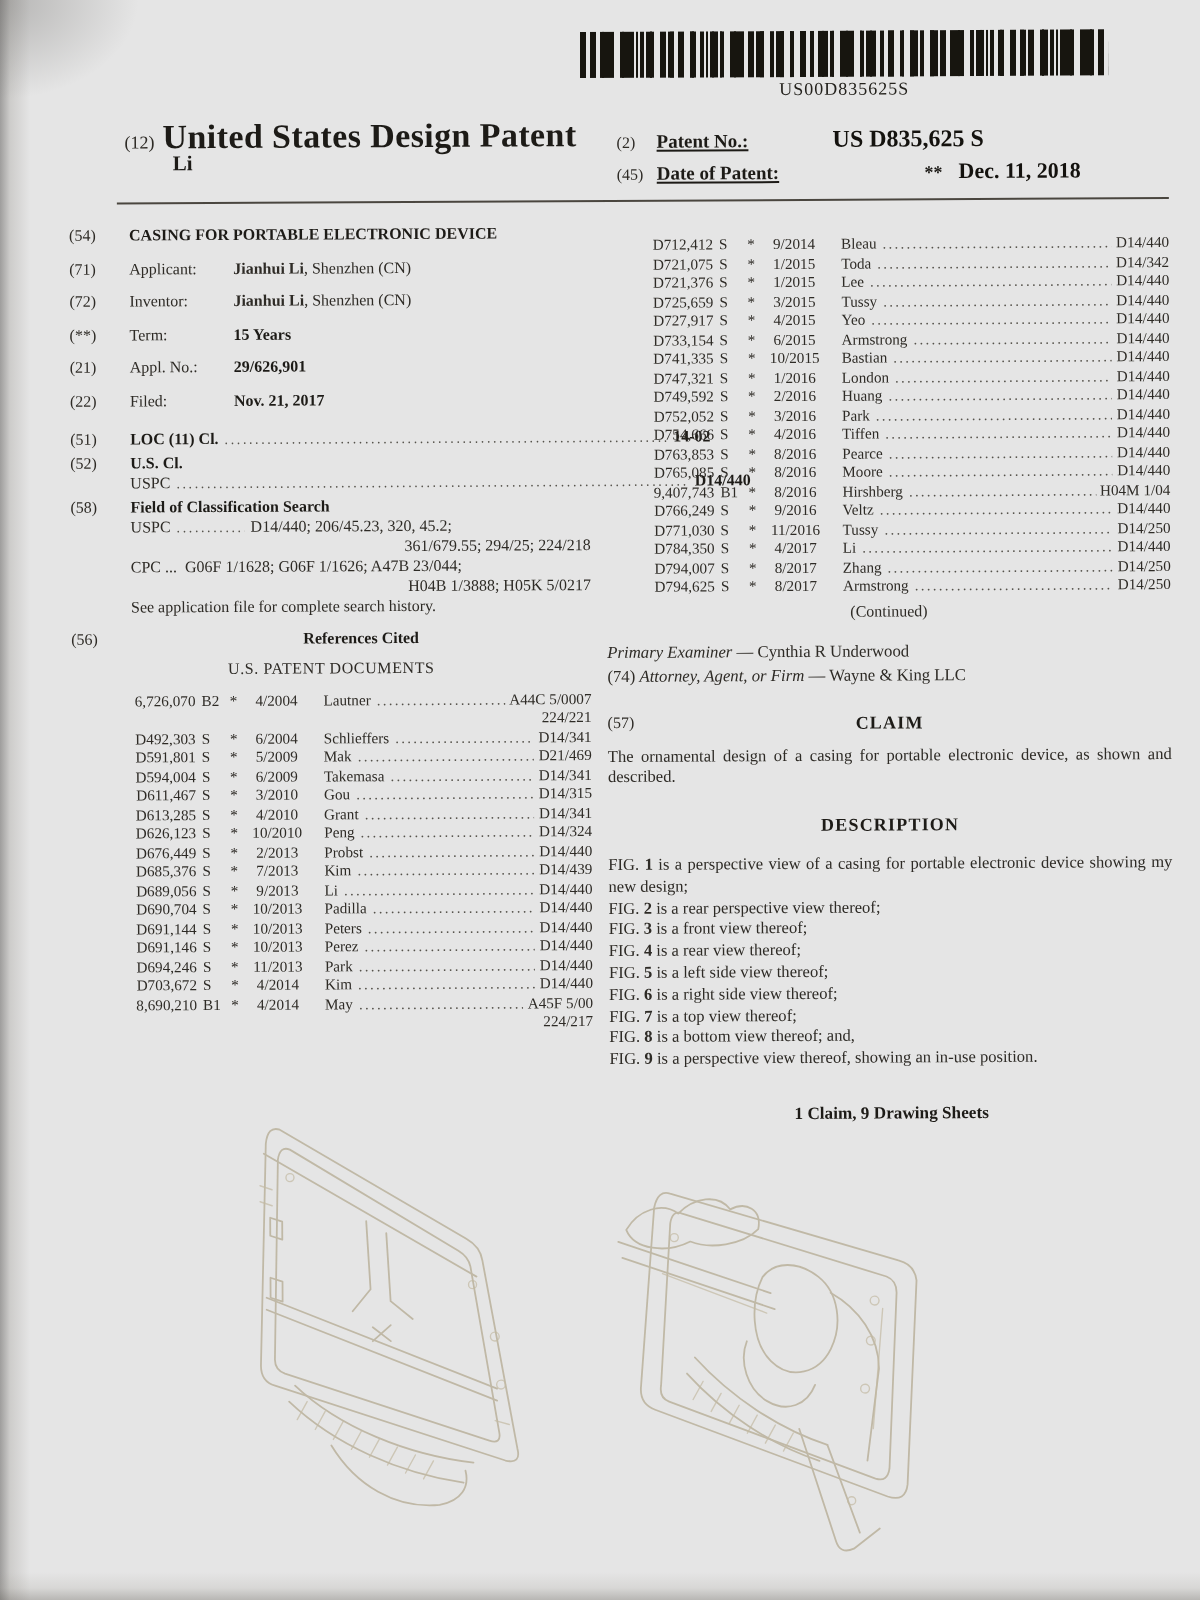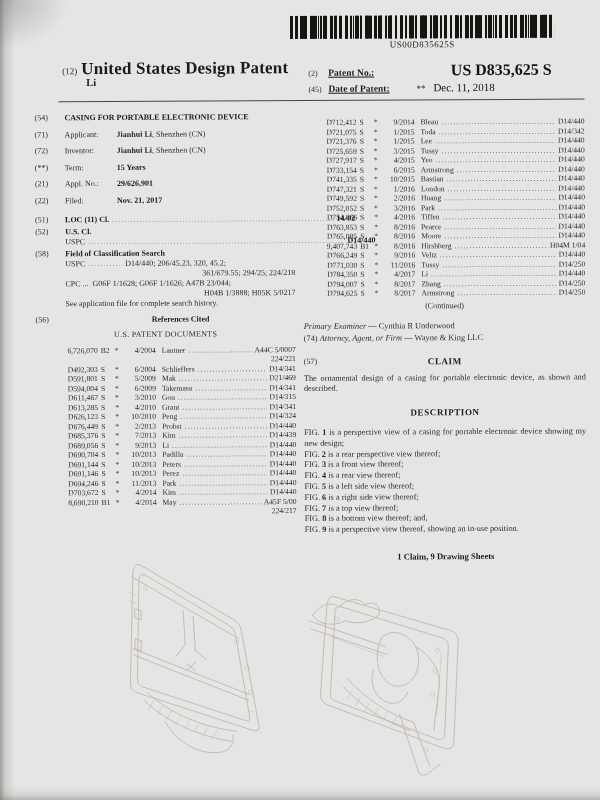--- a/index.html
+++ b/index.html
@@ -25,22 +25,22 @@
 
   
   .hdr-left{position:absolute;left:64px;top:58px;width:300px;}
   .hdr-tag{font-size:9px;}
   .hdr-title{font-size:17px;font-weight:bold;color:#1d1b17;letter-spacing:.2px;}
   .hdr-author{font-size:10.5px;font-weight:bold;margin-left:24px;margin-top:-2px;color:#1d1b17;}
   .hdr-right{position:absolute;left:310px;top:63px;width:278px;}
   .hdr-row{display:flex;align-items:baseline;line-height:15px;}
   .hdr-row .tag{font-size:8px;width:20px;flex:none;}
   .hdr-row .lbl{font-size:9.5px;font-weight:bold;width:88px;flex:none;color:#1d1b17;text-decoration:underline;}
-  .hdr-row .val{font-size:16px;font-weight:bold;color:#14120e;flex:1;text-align:center;}
-  .hdr-row .val2{font-size:11px;font-weight:normal;color:#14120e;flex:1;text-align:left;}
+  .hdr-row .val{font-size:12px;font-weight:bold;color:#14120e;flex:1;text-align:left;}
+  .hdr-row .val2{font-size:11px;font-weight:bold;color:#14120e;flex:1;text-align:center;}
   .stars{font-size:9px;margin-right:8px;}
   .hrule{position:absolute;left:60px;right:14px;top:100px;height:1px;background:#4a463f;}
 
   
   .col-left{position:absolute;left:36px;top:112px;width:260px;font-size:8px;line-height:10px;}
   .col-right{position:absolute;left:304px;top:118px;width:282px;font-size:8px;line-height:10px;}
   .bold{font-weight:bold;color:#1d1b17;}
   .field{display:flex;margin-bottom:6.5px;}
   .ftag{width:30px;flex:none;}
   .flabel{width:52px;flex:none;}
@@ -52,21 +52,21 @@
   .center{text-align:center;}
   .sec56-head{margin:4px 0 5px 0;}
   .uspd-head{margin:0 0 6px 0;letter-spacing:.3px;}
 
   
   .ref-table{margin-left:14px;}
   .ref-row{display:flex;font-size:7.6px;line-height:9.5px;white-space:nowrap;}
   .rnum{width:48px;text-align:right;flex:none;}
   .rkind{width:12px;padding-left:3px;flex:none;}
   .rstar{width:8px;text-align:center;flex:none;}
-  .rdate{width:35px;text-align:right;flex:none;}
+  .rdate{width:35px;text-align:center;flex:none;}
   .rname{flex:1;margin-left:6px;overflow:hidden;white-space:nowrap;}
   .rname::after{content:" .............................................................";letter-spacing:1.1px;color:#55524b;}
   .rcls{flex:none;margin-left:2px;}
   .rcls2{font-size:7.6px;line-height:9.5px;text-align:right;}
   .continued{text-align:center;font-size:8px;margin-top:3px;}
 
   .agent-block{margin-top:9px;font-size:8.4px;line-height:12px;}
   .ital{font-style:italic;}
   .claim-head{position:relative;margin-top:12px;margin-bottom:7px;}
   .claim-tag{position:absolute;left:0;top:0;font-size:8px;}

